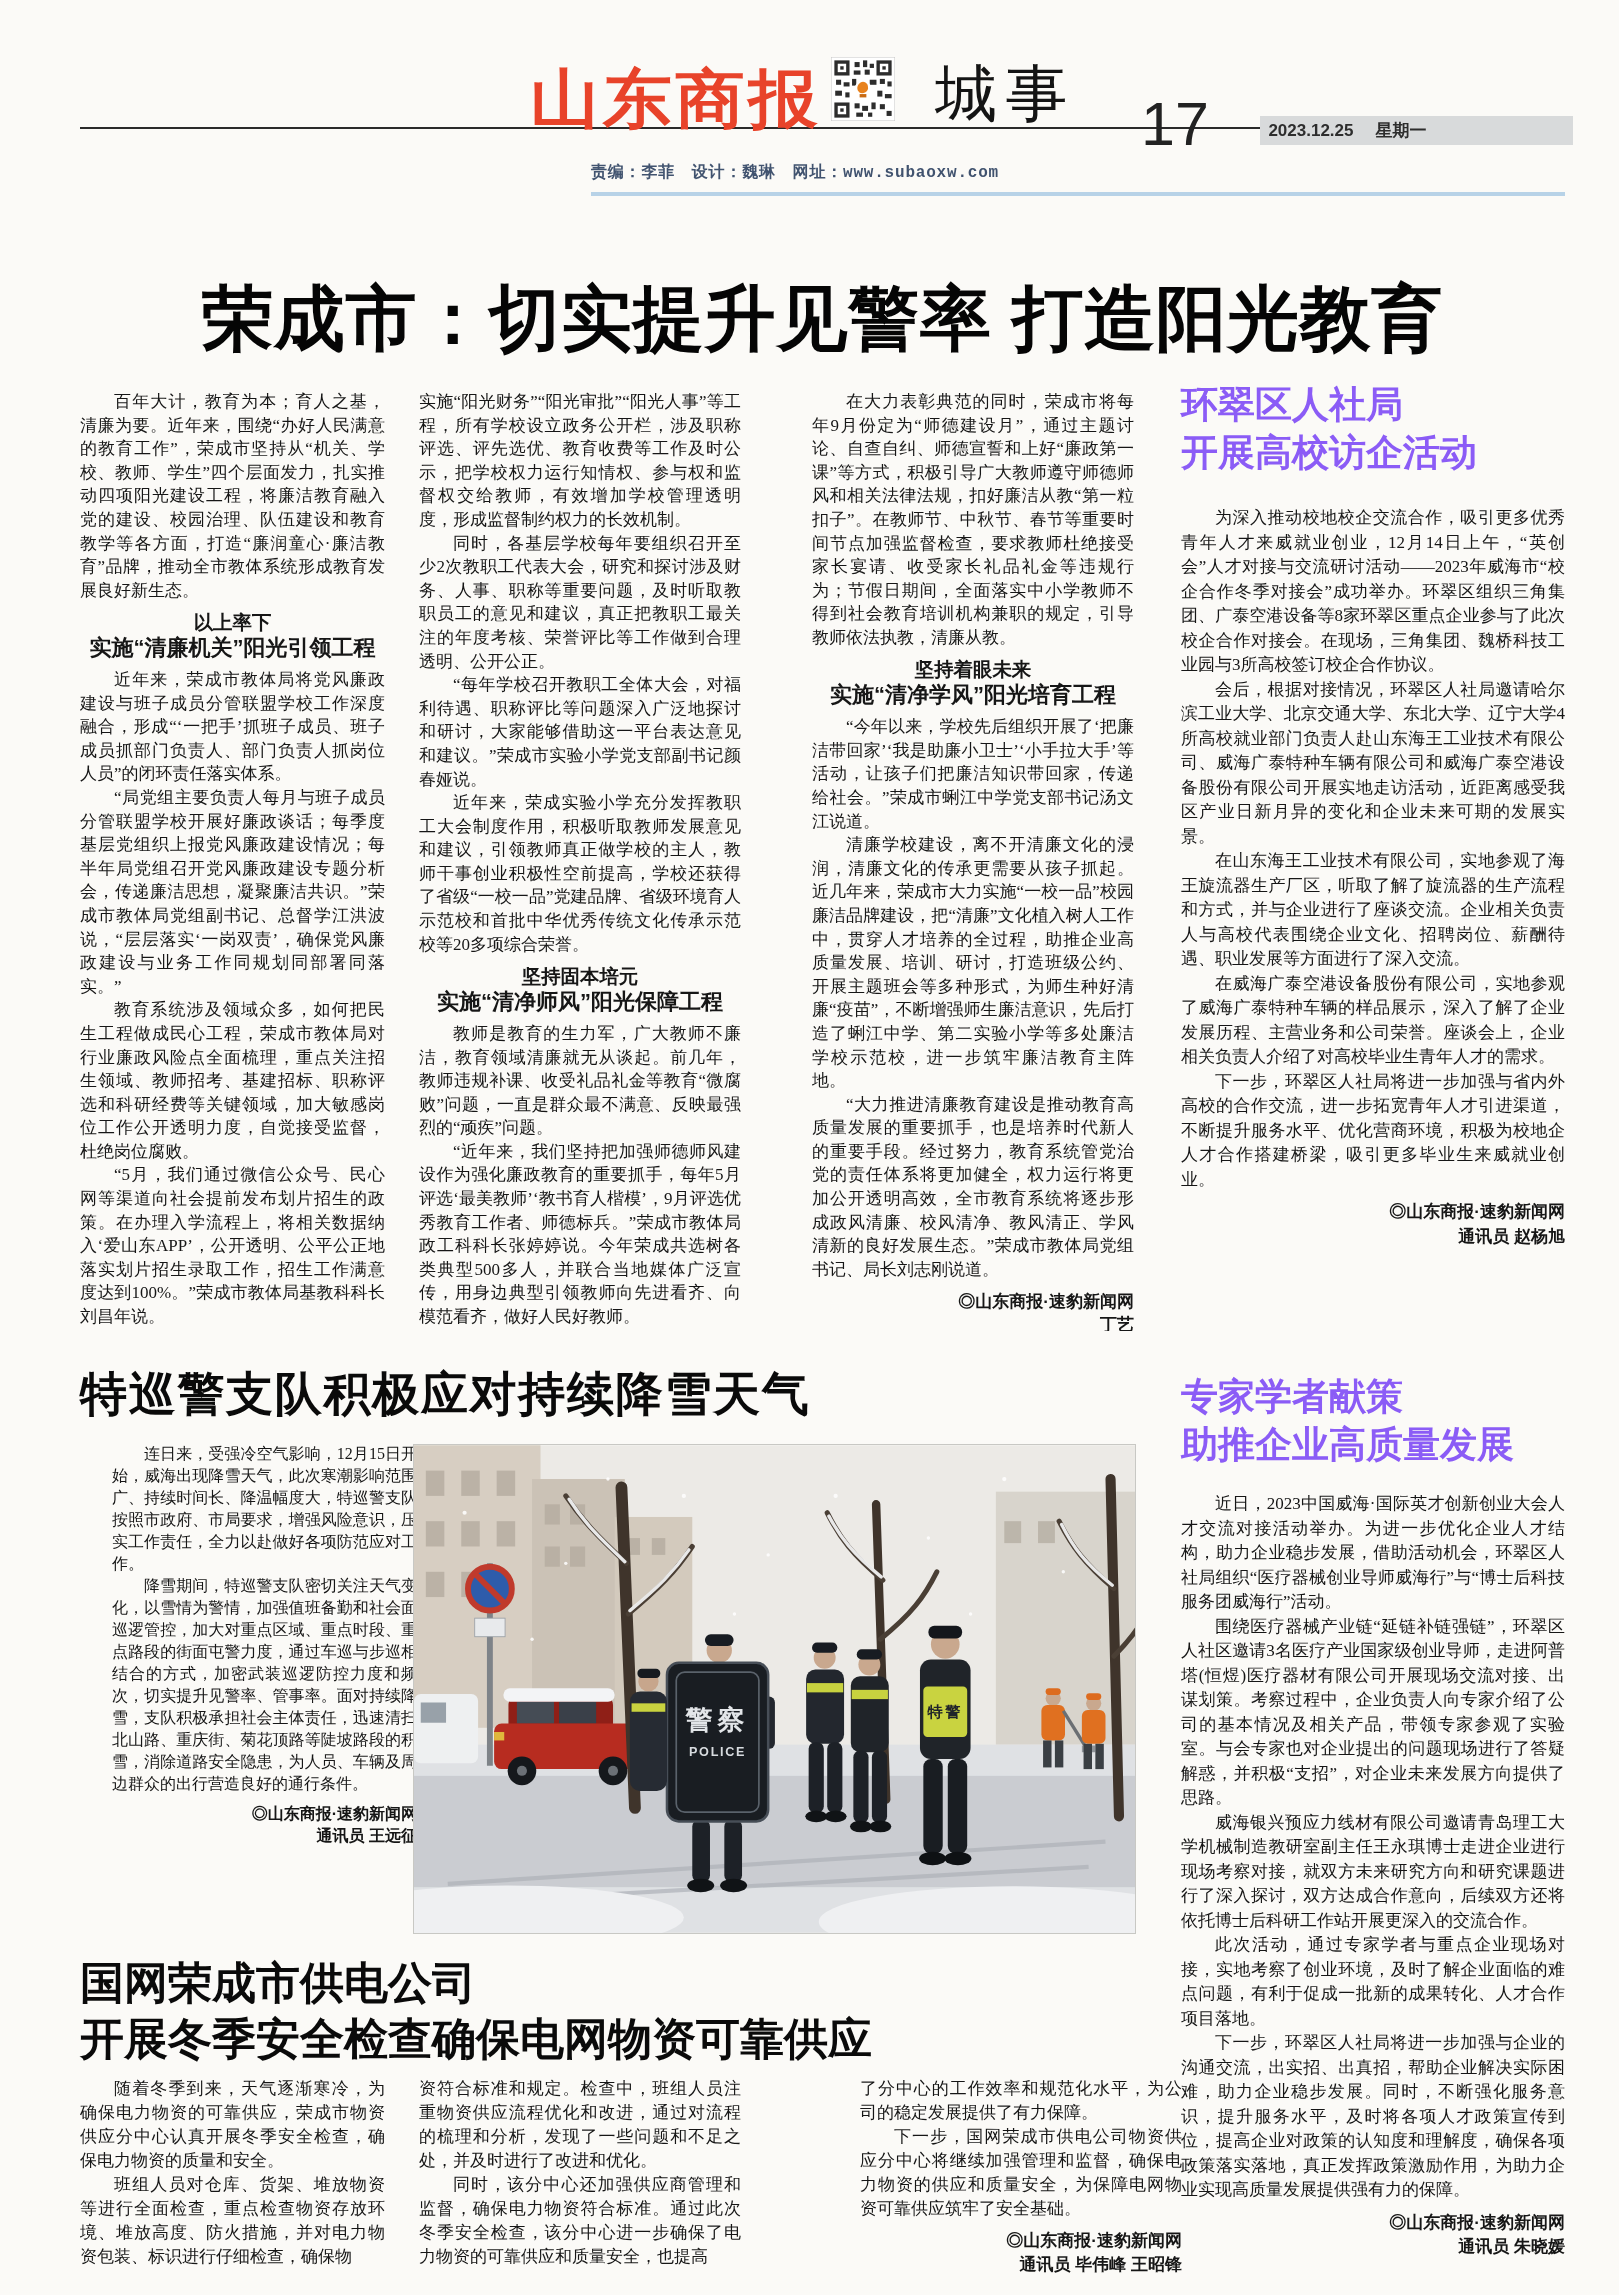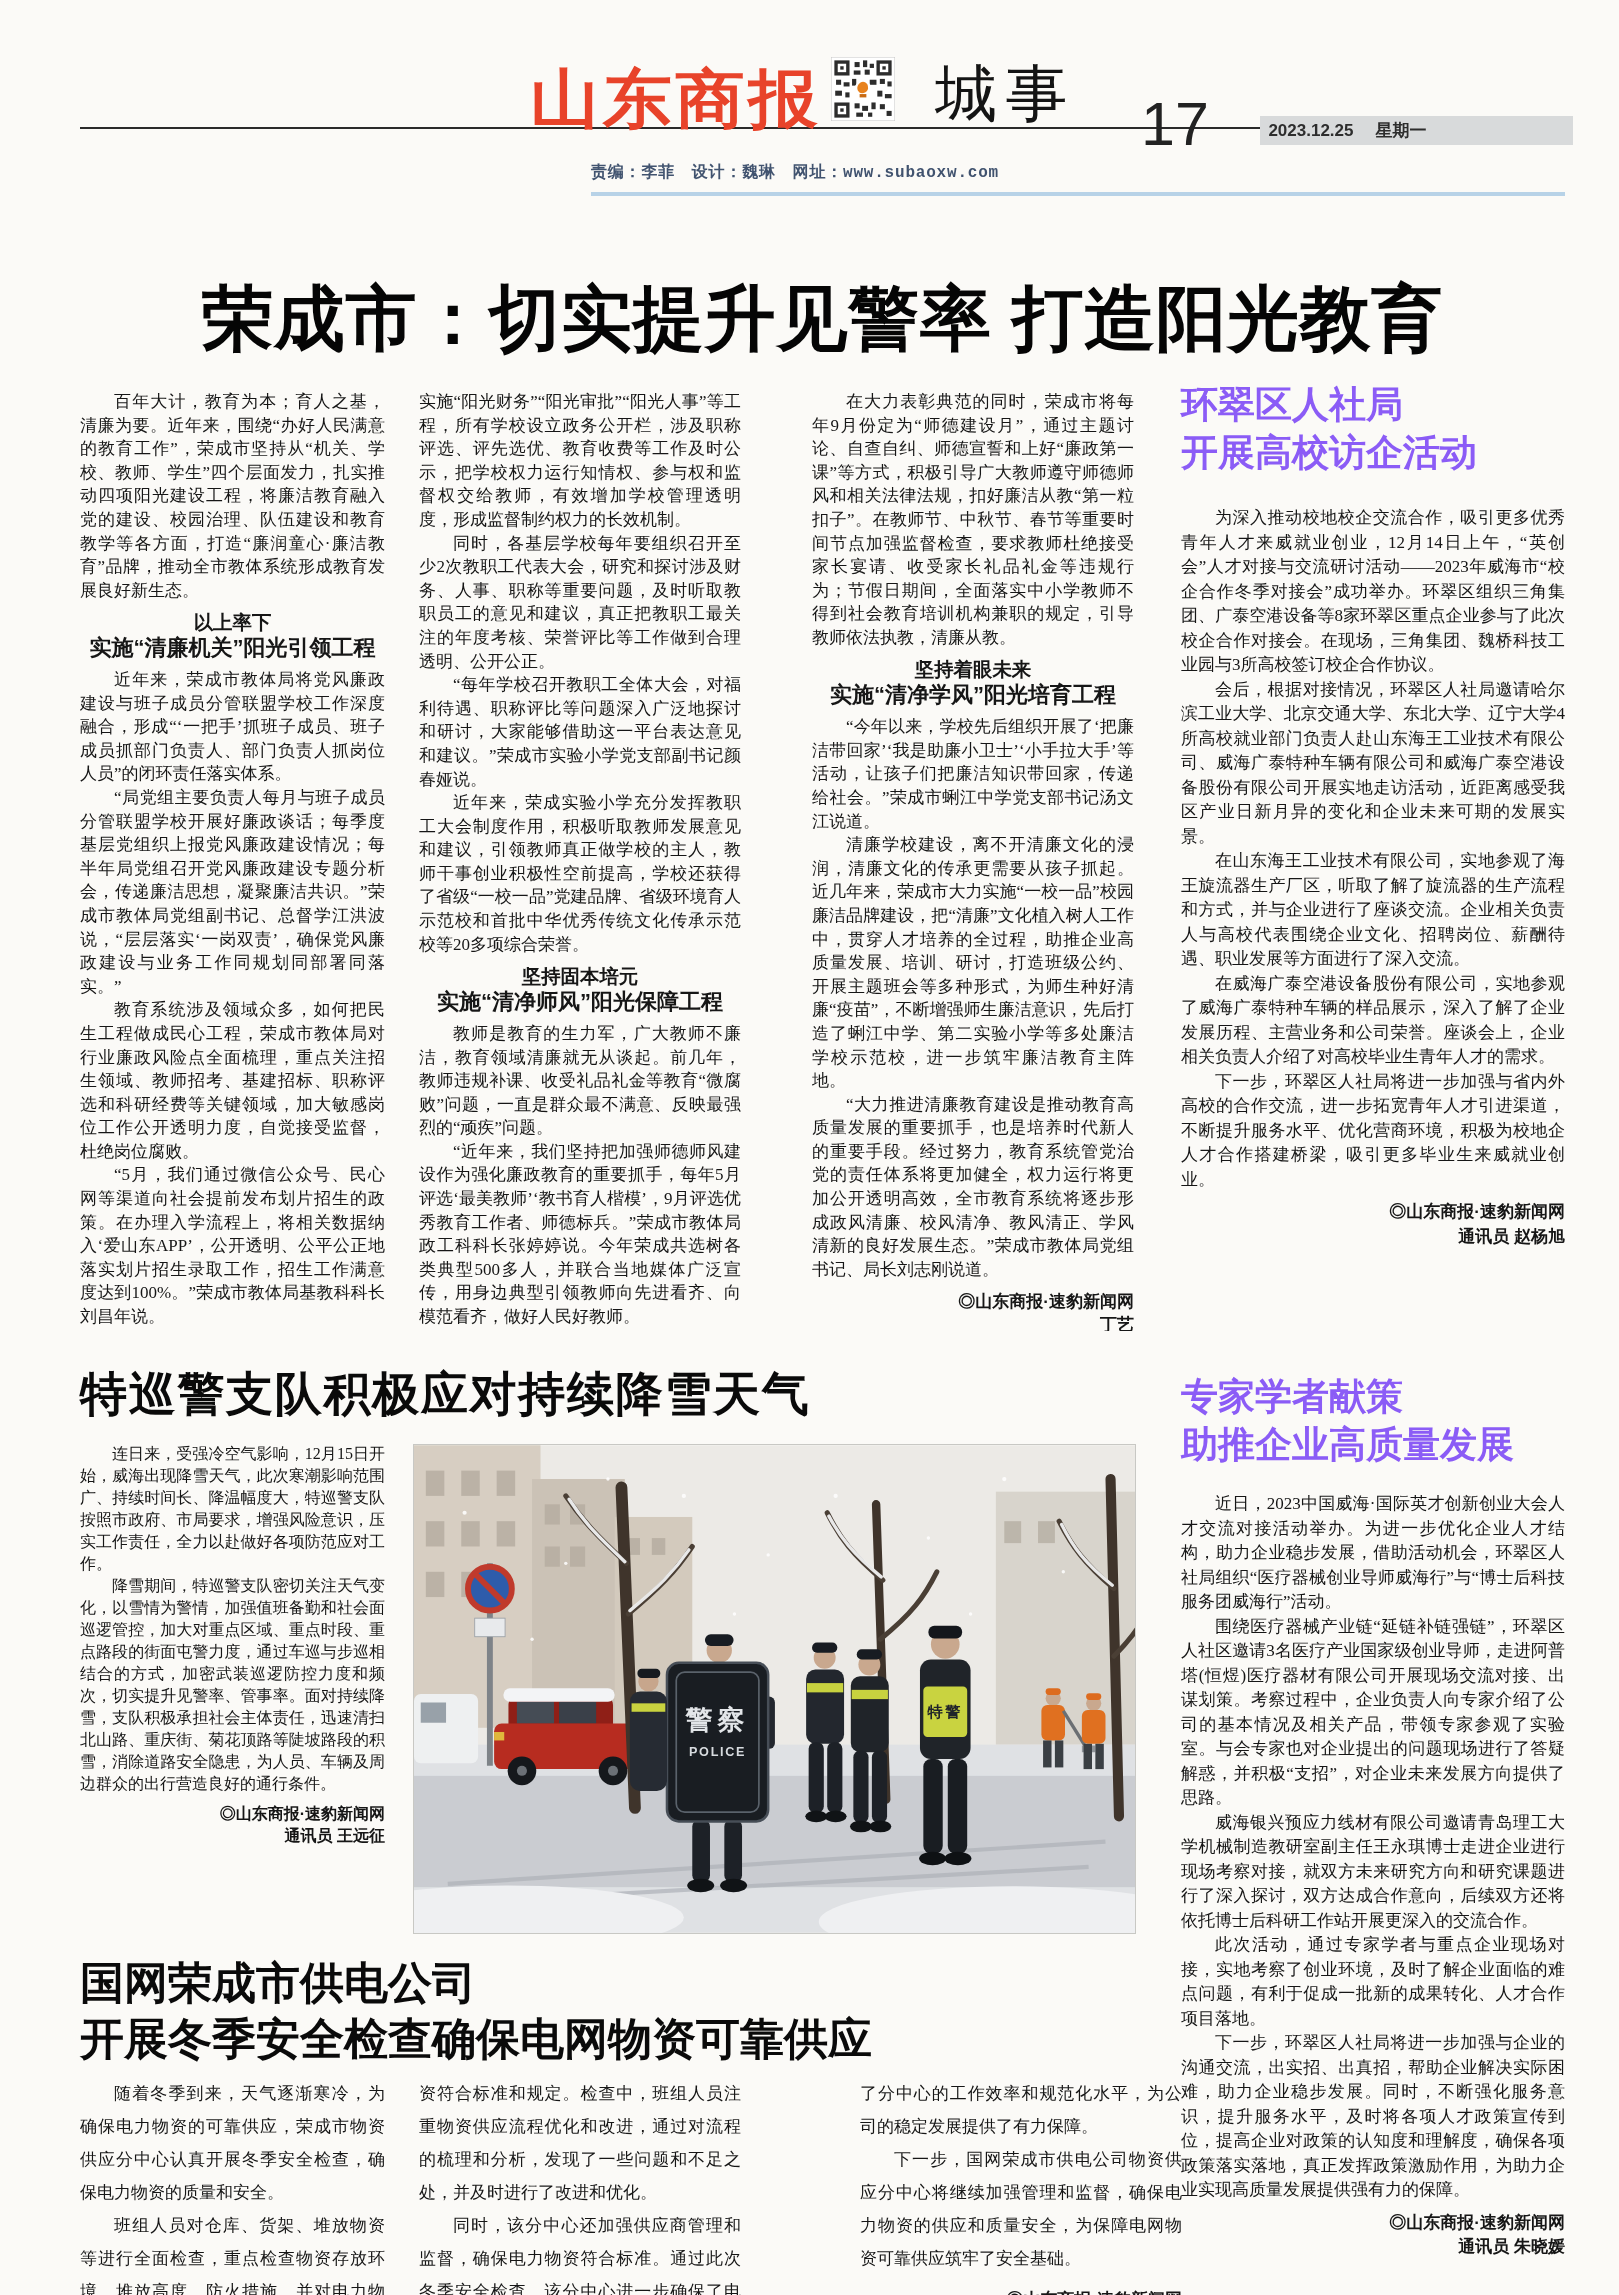--- a/index.html
+++ b/index.html
@@ -29,22 +29,22 @@
   .noind{text-indent:0;}
   .sh1{font-family:"Liberation Sans",sans-serif;font-weight:700;font-size:19.4px;text-align:center;
        text-indent:0;margin:8.4px 0 1.7px;}
   .sh2{font-family:"Liberation Sans",sans-serif;font-weight:700;font-size:22px;text-align:center;
        text-indent:0;margin:0 0 8.4px;}
   .sig{font-family:"Liberation Sans",sans-serif;font-weight:700;text-align:right;text-indent:0;
        margin:8.4px 0 0;}
   .sig2{font-family:"Liberation Sans",sans-serif;font-weight:700;text-align:right;text-indent:0;margin:0;}
   .lead-col{font-size:17px;line-height:23.6px;}
   .side-col{font-size:17px;line-height:24.5px;}
-  .police-col{font-size:16px;line-height:22px;}
-  .power-col{font-size:17px;line-height:33px;}
+  .police-col{font-size:16px;line-height:22px;margin-left:32px;}
+  .power-col{font-size:17px;line-height:24px;}
   .side-h{font-family:"Liberation Sans",sans-serif;font-weight:700;font-size:37px;line-height:47px;
           color:#8b5cf6;white-space:nowrap;}
   .photo-frame{border:0.8px solid #c8c8c4;}
 </style>
 </head>
 <body>
 
 <div id="page">
 
   <div class="abs rule-dark" style="left:80px;top:127px;width:1485px;height:1.7px;"></div>

